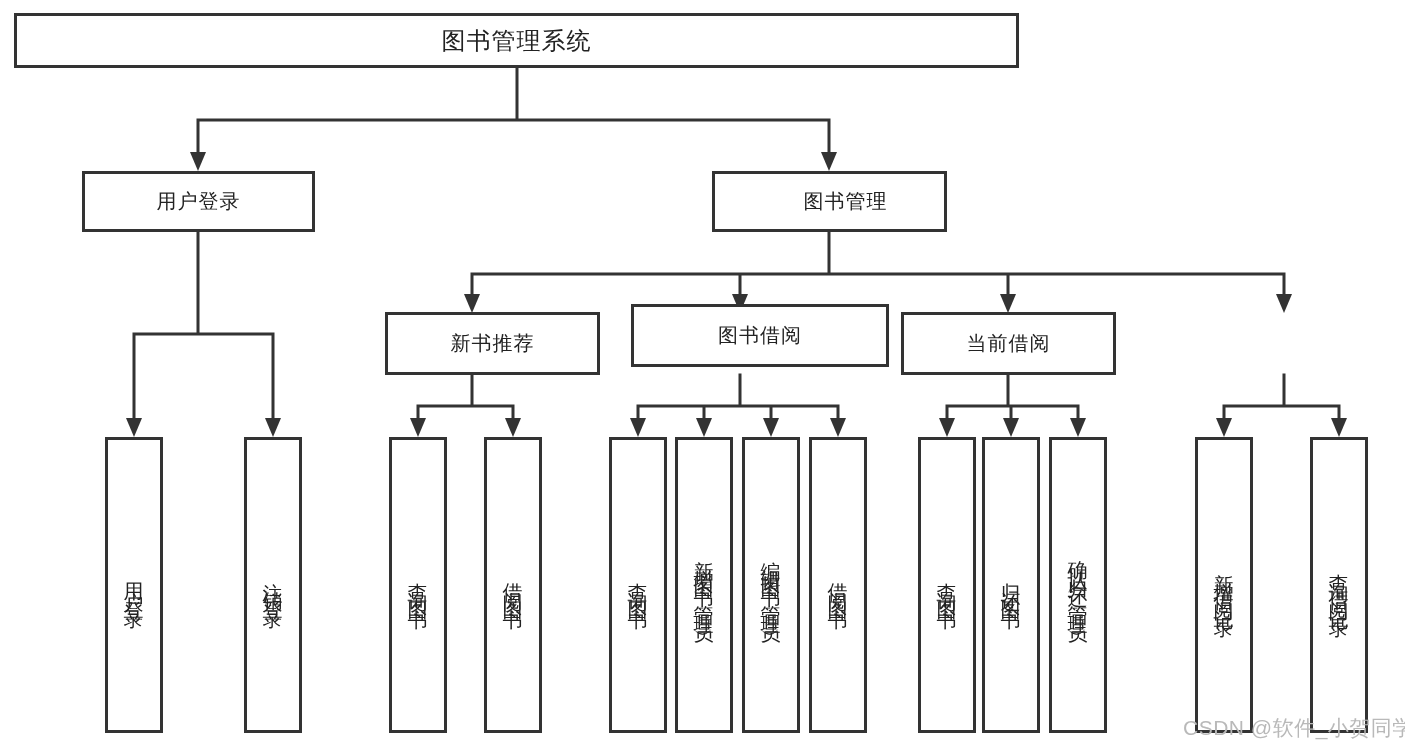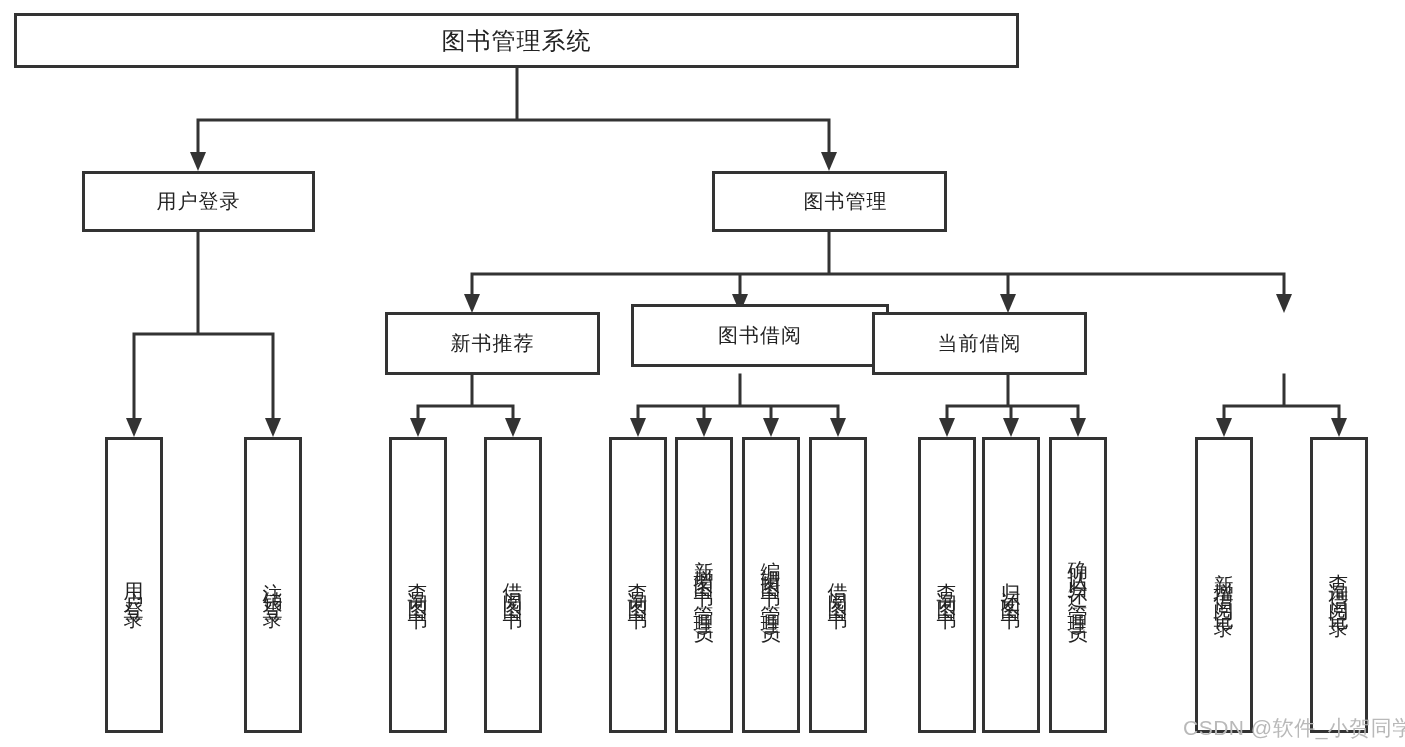--- a/index.html
+++ b/index.html
@@ -37,21 +37,21 @@
     letter-spacing: 9px;
     line-height: 1;
     color: #222222;
   }
   
   #n-root  { left: 14px;  top: 13px;  width: 1005px; height: 55px; }
   #n-login { left: 82px;  top: 171px; width: 233px;  height: 61px; }
   #n-mgmt  { left: 712px; top: 171px; width: 235px;  height: 61px; padding-left: 32px; }
   #n-rec   { left: 365px; top: 312px; width: 215px;  height: 63px; margin-left: 20px; }
   #n-bor   { left: 631px; top: 304px; width: 258px;  height: 63px; }
-  #n-cur   { left: 872px; top: 312px; width: 215px;  height: 63px; }
+  #n-cur   { left: 901px; top: 312px; width: 215px;  height: 63px; }
   #n-hist  { left: 1177px;top: 312px; width: 215px;  height: 63px; }
   .vnode   { top: 437px; width: 58px; height: 296px; }
   #n-a1 { left: 105px; }  #n-a2 { left: 244px; }
   #n-b1 { left: 389px; }  #n-b2 { left: 484px; }
   #n-c1 { left: 609px; }  #n-c2 { left: 675px; }  #n-c3 { left: 742px; }  #n-c4 { left: 809px; }
   #n-d1 { left: 918px; }  #n-d2 { left: 982px; }  #n-d3 { left: 1049px; }
   #n-e1 { left: 1195px; } #n-e2 { left: 1310px; }
   #watermark {
     position: absolute;
     left: 1183px;

